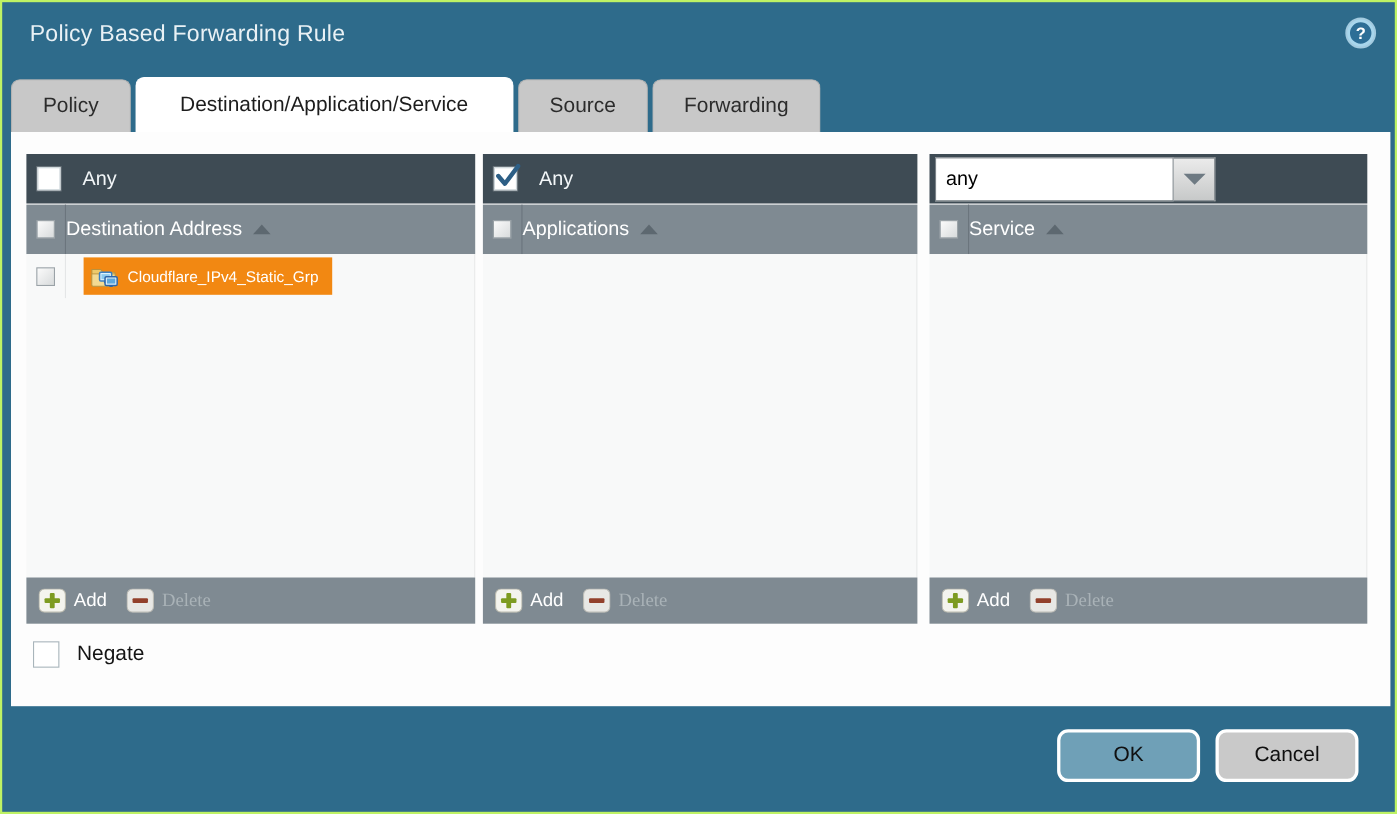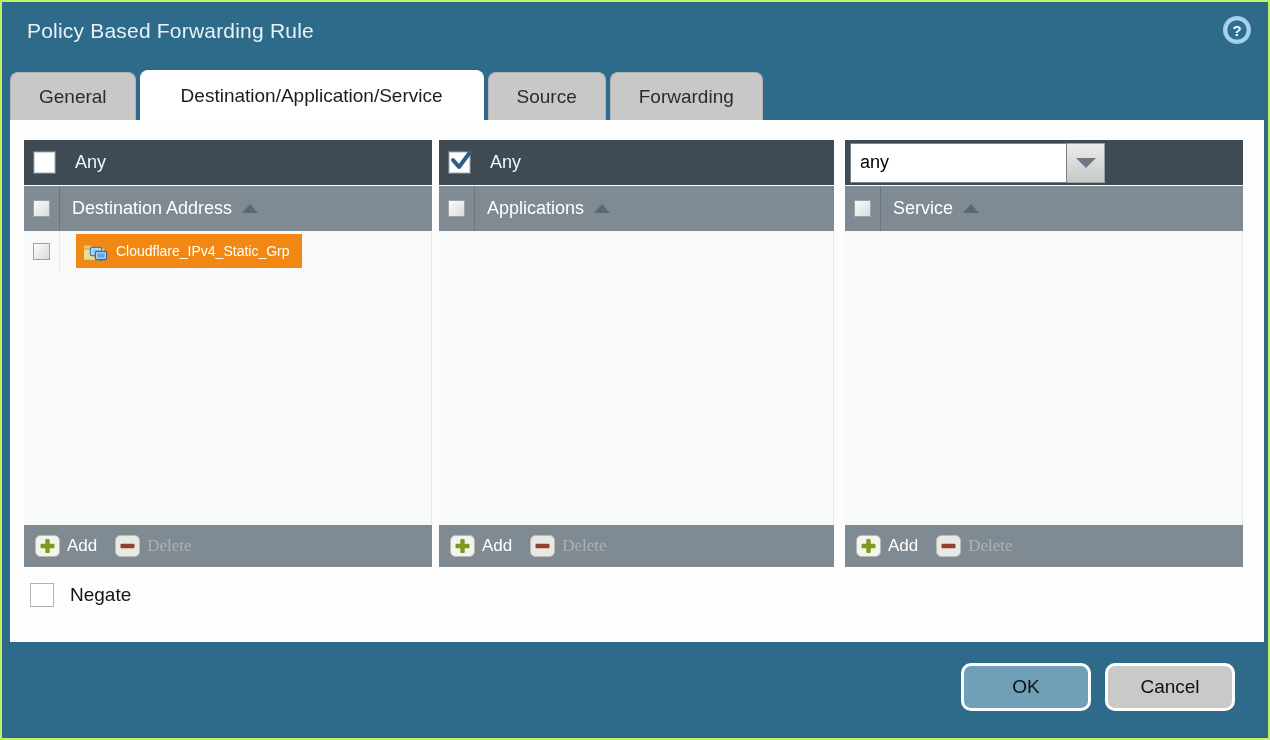--- a/index.html
+++ b/index.html
@@ -47,21 +47,21 @@
   .any-label { color:#f2f6f8; font-size:18px; margin-left:20px; }
 
   .col-header {
     height:45px; background:#7f8a92; display:flex; align-items:center;
     color:#ffffff; font-size:18px; flex:none; margin-top:1px;
   }
   .hdr-cb-cell {
     width:36px; height:100%; display:flex; align-items:center; justify-content:center;
     border-right:1px solid #6b757d; flex:none;
   }
-  .hdr-label { margin-left:12px; }
+  .hdr-label { }
 
   .list-body {
     flex:1; background:#f8f9f9; border-right:1px solid #e9eaea; overflow:hidden;
   }
   .list-row { height:40px; display:flex; align-items:center; }
   .row-cb-cell {
     width:36px; height:100%; display:flex; align-items:center; justify-content:center;
     border-right:1px solid #e4e6e7; flex:none;
   }
   .obj-chip {
@@ -138,21 +138,21 @@
   <div class="title-bar">
     <div class="title-text">Policy Based Forwarding Rule</div>
     <svg class="help-icon" viewBox="0 0 30 30">
       <circle cx="15" cy="15" r="14" fill="#b7dcef" opacity="0.85"></circle>
       <circle cx="15" cy="15" r="11" fill="#2d6e96" stroke="#a8d6ec" stroke-width="2.5"></circle>
       <text x="15" y="20.5" text-anchor="middle" font-size="15" font-weight="bold" fill="#ffffff" font-family="Liberation Sans, sans-serif">?</text>
     </svg>
   </div>
 
   <div class="tabs">
-    <div class="tab">General</div>
+    <div class="tab">Policy</div>
     <div class="tab active">Destination/Application/Service</div>
     <div class="tab">Source</div>
     <div class="tab">Forwarding</div>
   </div>
 
   <div class="content">
     <div class="columns">
 
       <div class="col col-dest">
         <div class="any-row">

